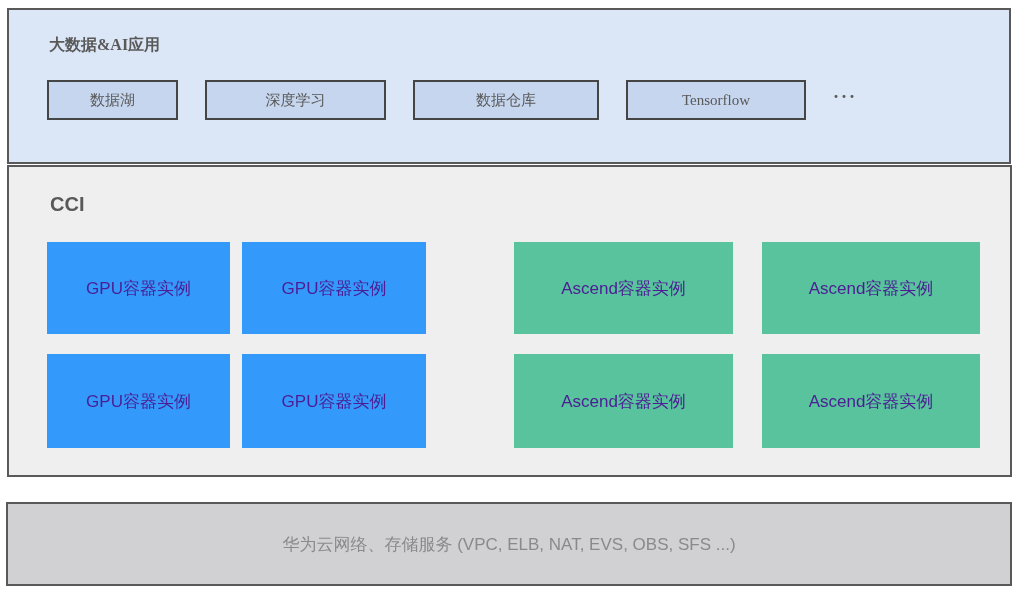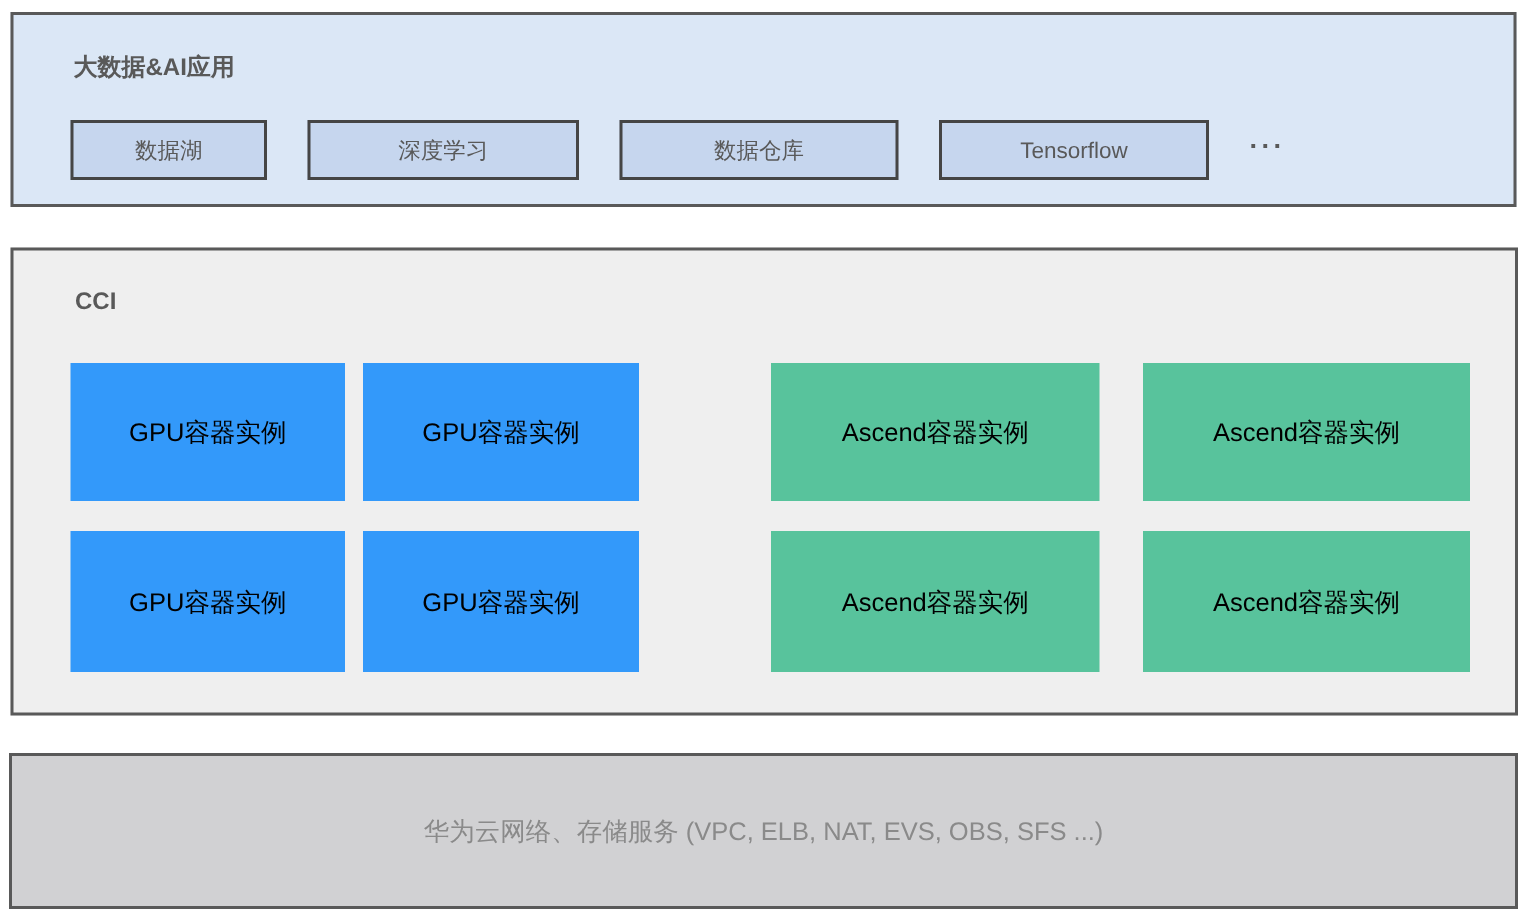--- a/index.html
+++ b/index.html
@@ -15,22 +15,23 @@
     overflow: hidden;
   }
   .panel {
     position: absolute;
     box-sizing: border-box;
     border: 2px solid #595959;
   }
   
   #app-panel {
     left: 7px; top: 8px;
-    width: 1004px; height: 130px;
+    width: 1004px; height: 156px;
     background: #dbe7f6;
+    font-family: Liberation Serif, serif;
   }
   #app-title {
     position: absolute;
     left: 40px; top: 25px;
     font-size: 16px;
     font-weight: bold;
     color: #595959;
   }
   #app-row {
     position: absolute;
@@ -65,44 +66,44 @@
   }
   
   #cci-panel {
     left: 7px; top: 165px;
     width: 1005px; height: 312px;
     background: #efefef;
   }
   #cci-title {
     position: absolute;
     left: 41px; top: 26px;
-    font-size: 16px;
+    font-size: 20px;
     font-weight: bold;
     color: #595959;
   }
   .inst {
     position: absolute;
     display: flex;
     align-items: center;
     justify-content: center;
-    color: #000000;
+    color: #4c1d95;
     font-size: 17px;
   }
   .gpu { background: #3399fa; }
   .ascend { background: #58c39c; }
   .r1 { top: 75px;  height: 92px; }
   .r2 { top: 187px; height: 94px; }
   .c1 { left: 38px;  width: 183px; }
   .c2 { left: 233px; width: 184px; }
   .c3 { left: 505px; width: 219px; }
   .c4 { left: 753px; width: 218px; }
   
   #infra-panel {
     left: 6px; top: 502px;
-    width: 1006px; height: 104px;
+    width: 1006px; height: 84px;
     background: #d1d1d3;
     display: flex;
     align-items: center;
     justify-content: center;
   }
   #infra-label {
     font-size: 17px;
     color: #8a8a8a;
   }
 </style>

